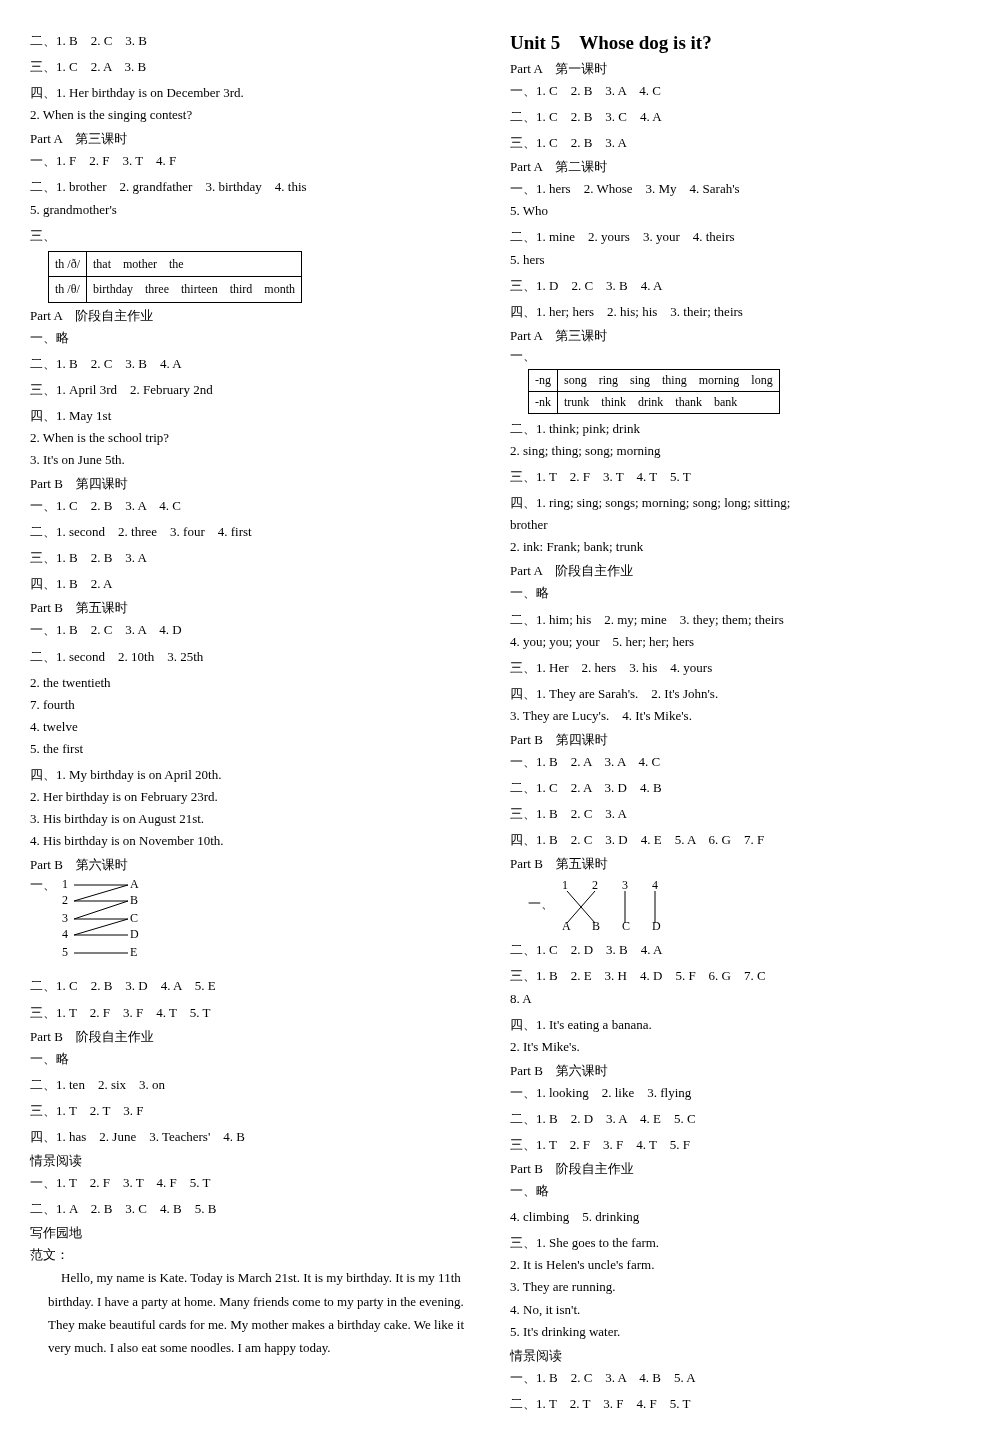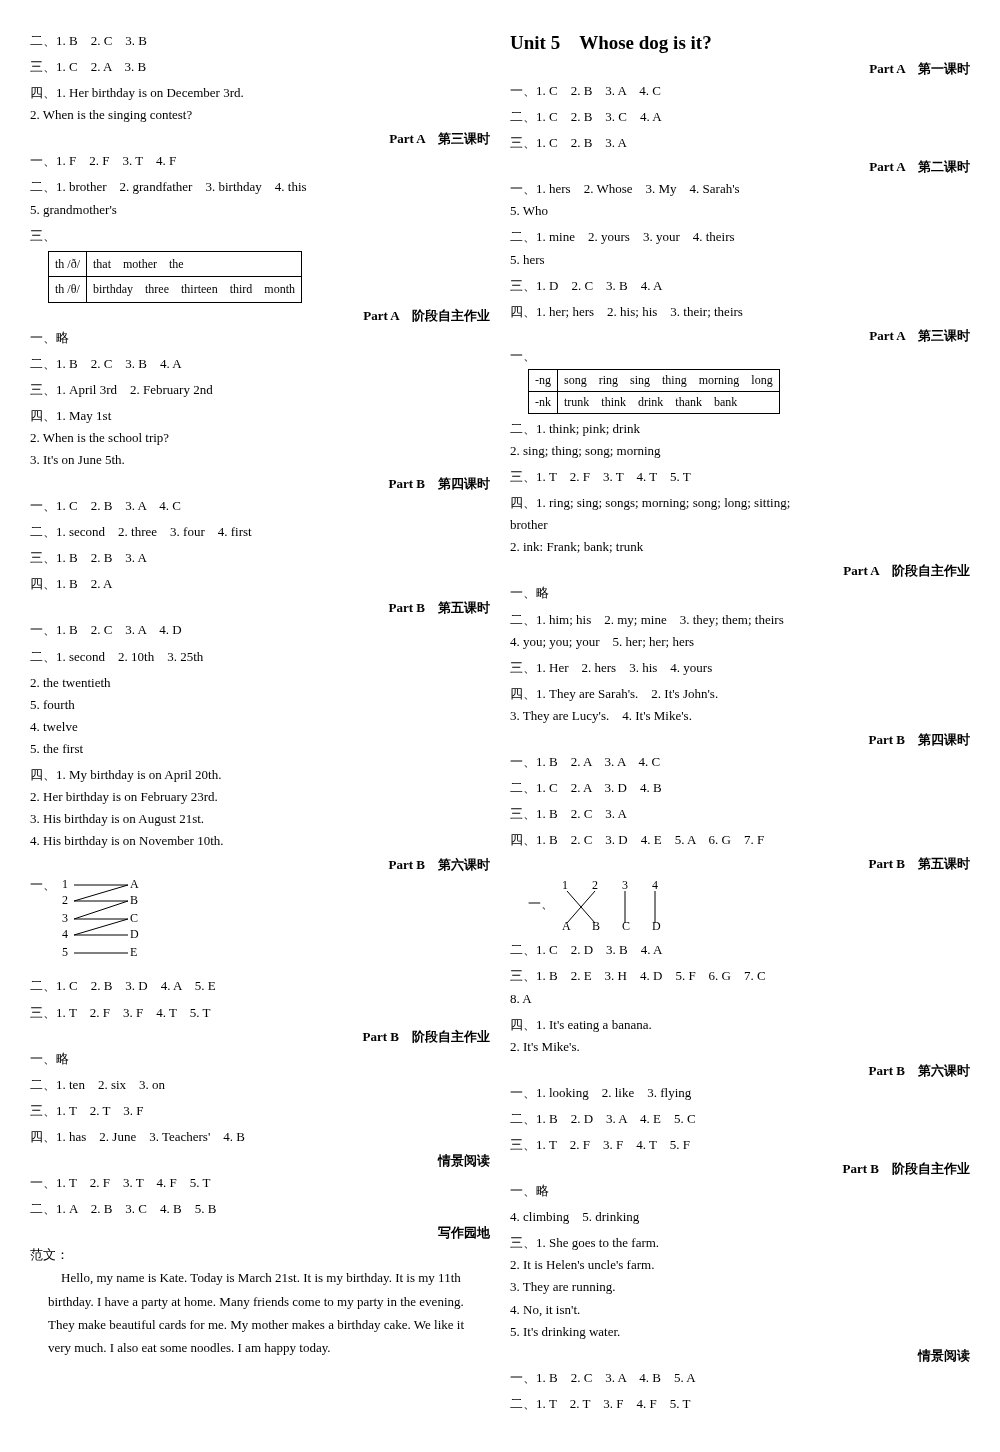--- a/index.html
+++ b/index.html
@@ -33,22 +33,22 @@
     }
     .section p {
       margin: 0;
       padding: 0;
       line-height: 1.7;
     }
     .indent {
       padding-left: 18px;
     }
     .part-title {
-      text-align: right;
-      font-weight: bold;
+      text-align: left;
+      font-weight: normal;
       margin: 4px 0 2px 0;
     }
     table.phon-table {
       border-collapse: collapse;
       margin: 4px 0 4px 18px;
       font-size: 12px;
     }
     table.phon-table td {
       border: 1px solid #000;
       padding: 2px 6px;
@@ -128,21 +128,21 @@
     </div>
     <div class="part-title">Part B　第五课时</div>
     <div class="section">
       <p>一、1. B　2. C　3. A　4. D</p>
     </div>
     <div class="section">
       <p>二、1. second　2. 10th　3. 25th</p>
     </div>
     <div class="section">
       <p class="indent">2. the twentieth</p>
-      <p class="indent">5. fourth</p>
+      <p class="indent">7. fourth</p>
       <p class="indent">4. twelve</p>
       <p class="indent">5. the first</p>
     </div>
     <div class="section">
       <p>四、1. My birthday is on April 20th.</p>
       <p class="indent">2. Her birthday is on February 23rd.</p>
       <p class="indent">3. His birthday is on August 21st.</p>
       <p class="indent">4. His birthday is on November 10th.</p>
     </div>
     <div class="part-title">Part B　第六课时</div>

